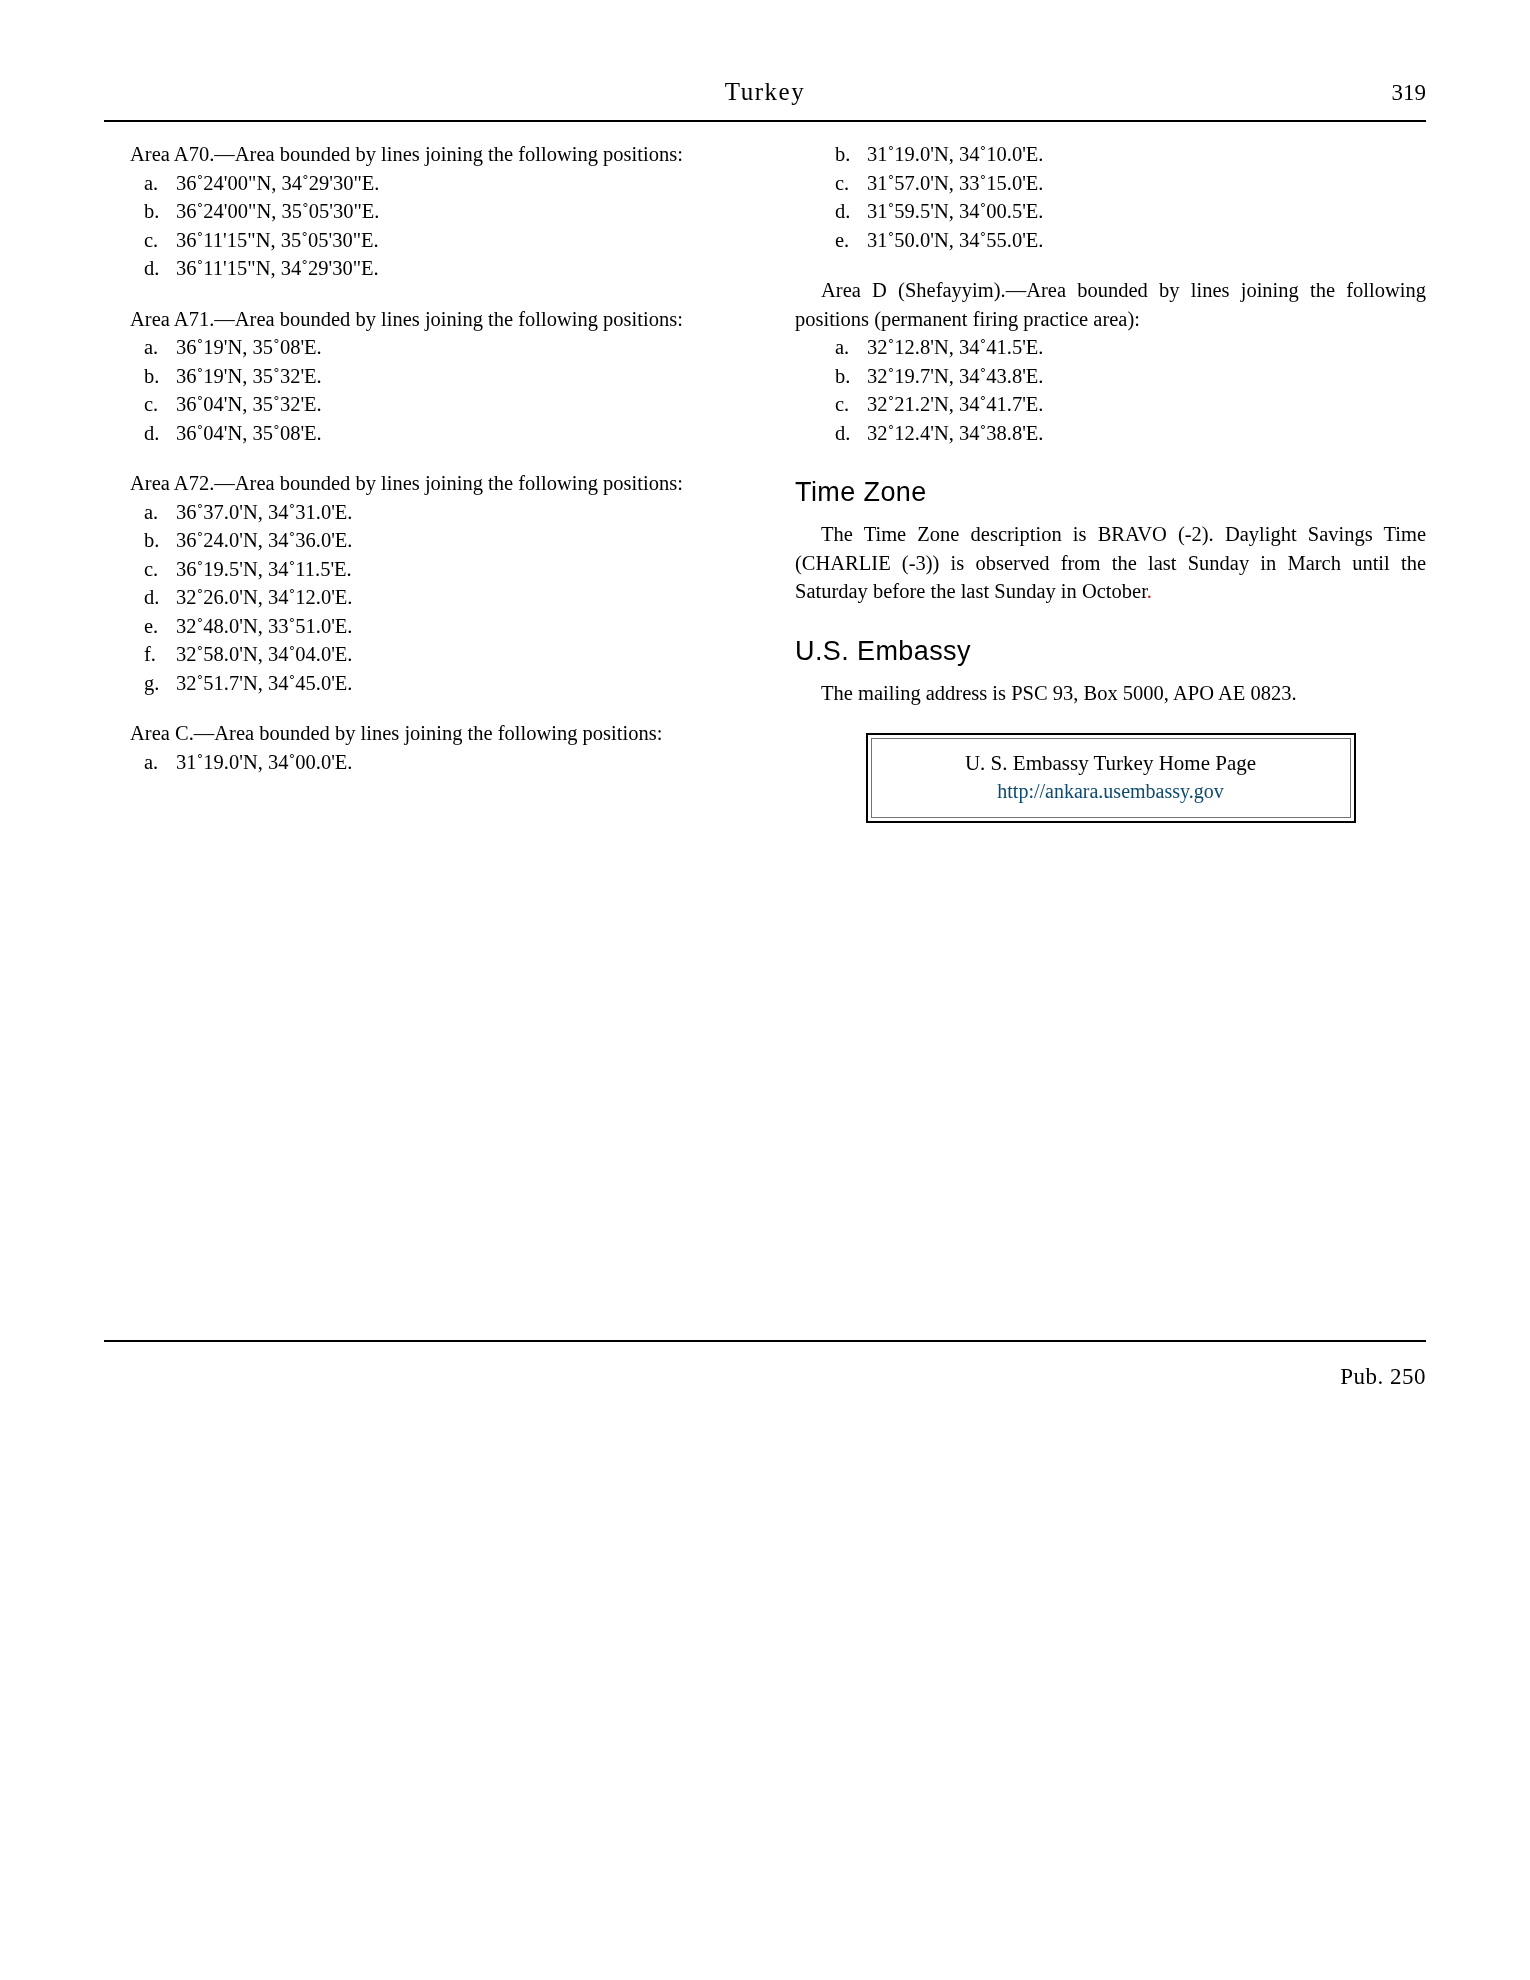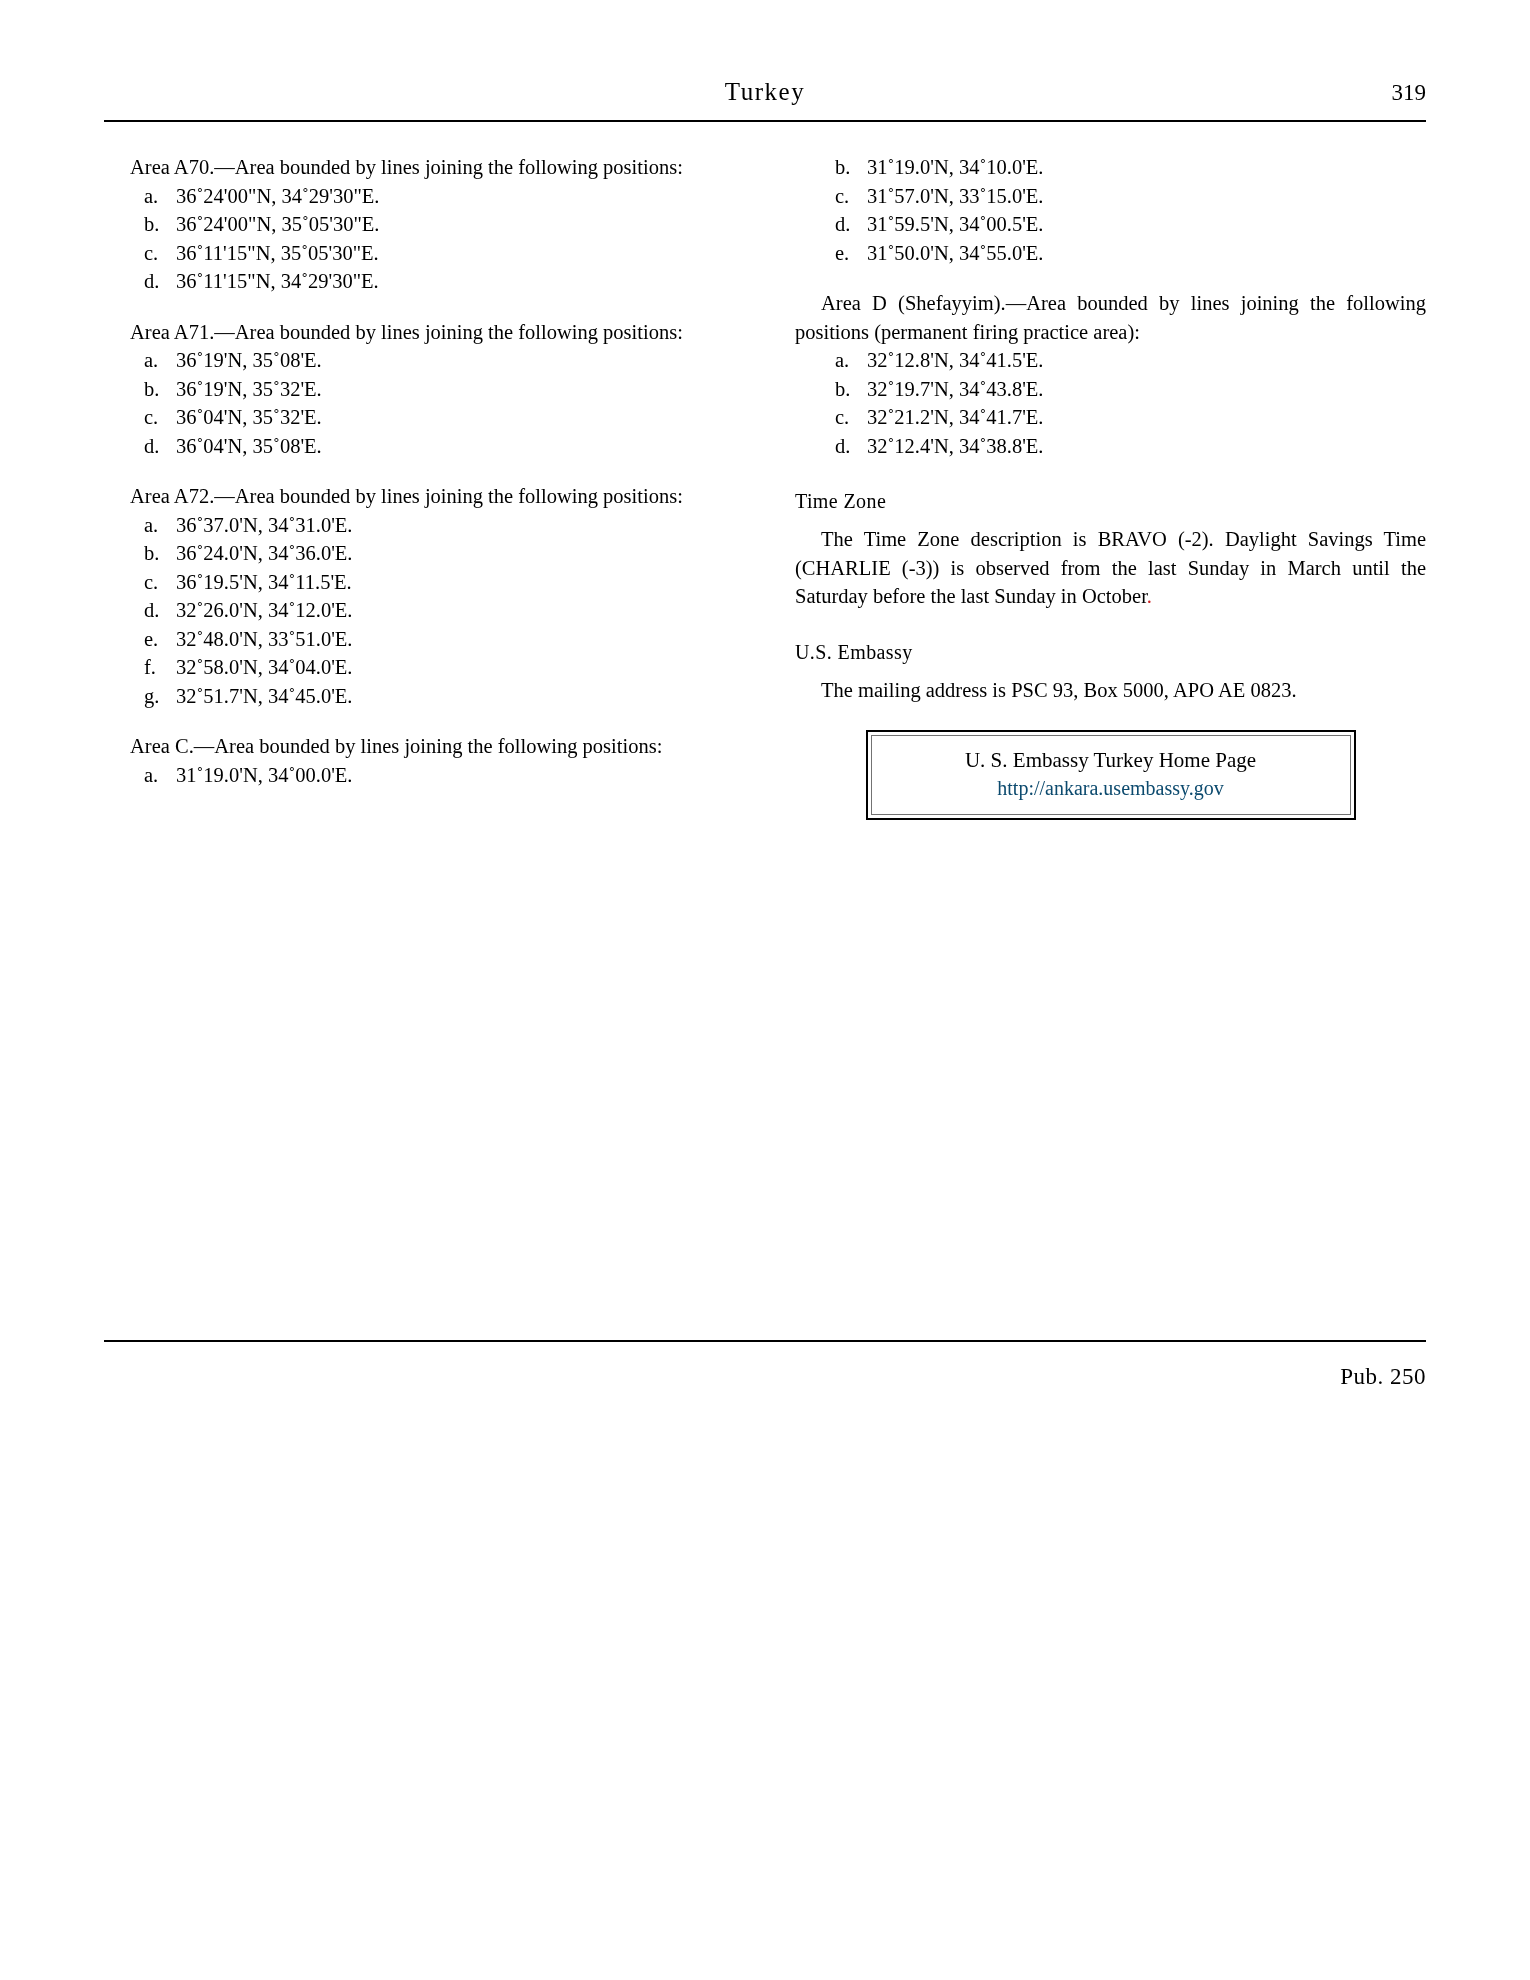--- a/index.html
+++ b/index.html
@@ -56,21 +56,20 @@
   .columns {
     position: absolute;
     top: 140px;
     left: 104px;
     width: 1322px;
     display: flex;
     gap: 60px;
   }
   .col {
     width: 631px;
-    margin-top: 13px;
   }
 
   p.para {
     margin: 0 0 0 0;
     font-size: 20.5px;
     line-height: 28.5px;
     text-align: justify;
     text-indent: 26px;
   }
   .gap {
@@ -88,24 +87,24 @@
     padding-left: 72px;
     position: relative;
     white-space: nowrap;
   }
   ol.poslist li .lbl {
     position: absolute;
     left: 40px;
   }
 
   h2.section {
-    font-size: 20px;
+    font-size: 27px;
     font-weight: normal;
     margin: 30px 0 12px 0;
-    font-family: Liberation Serif, serif;
+    font-family: Liberation Sans, sans-serif;
     letter-spacing: 0.4px;
   }
 
   .linkbox-outer {
     margin: 26px auto 0 auto;
     width: 480px;
     border: 2px solid #000;
     padding: 3px;
   }
   .linkbox-inner {

